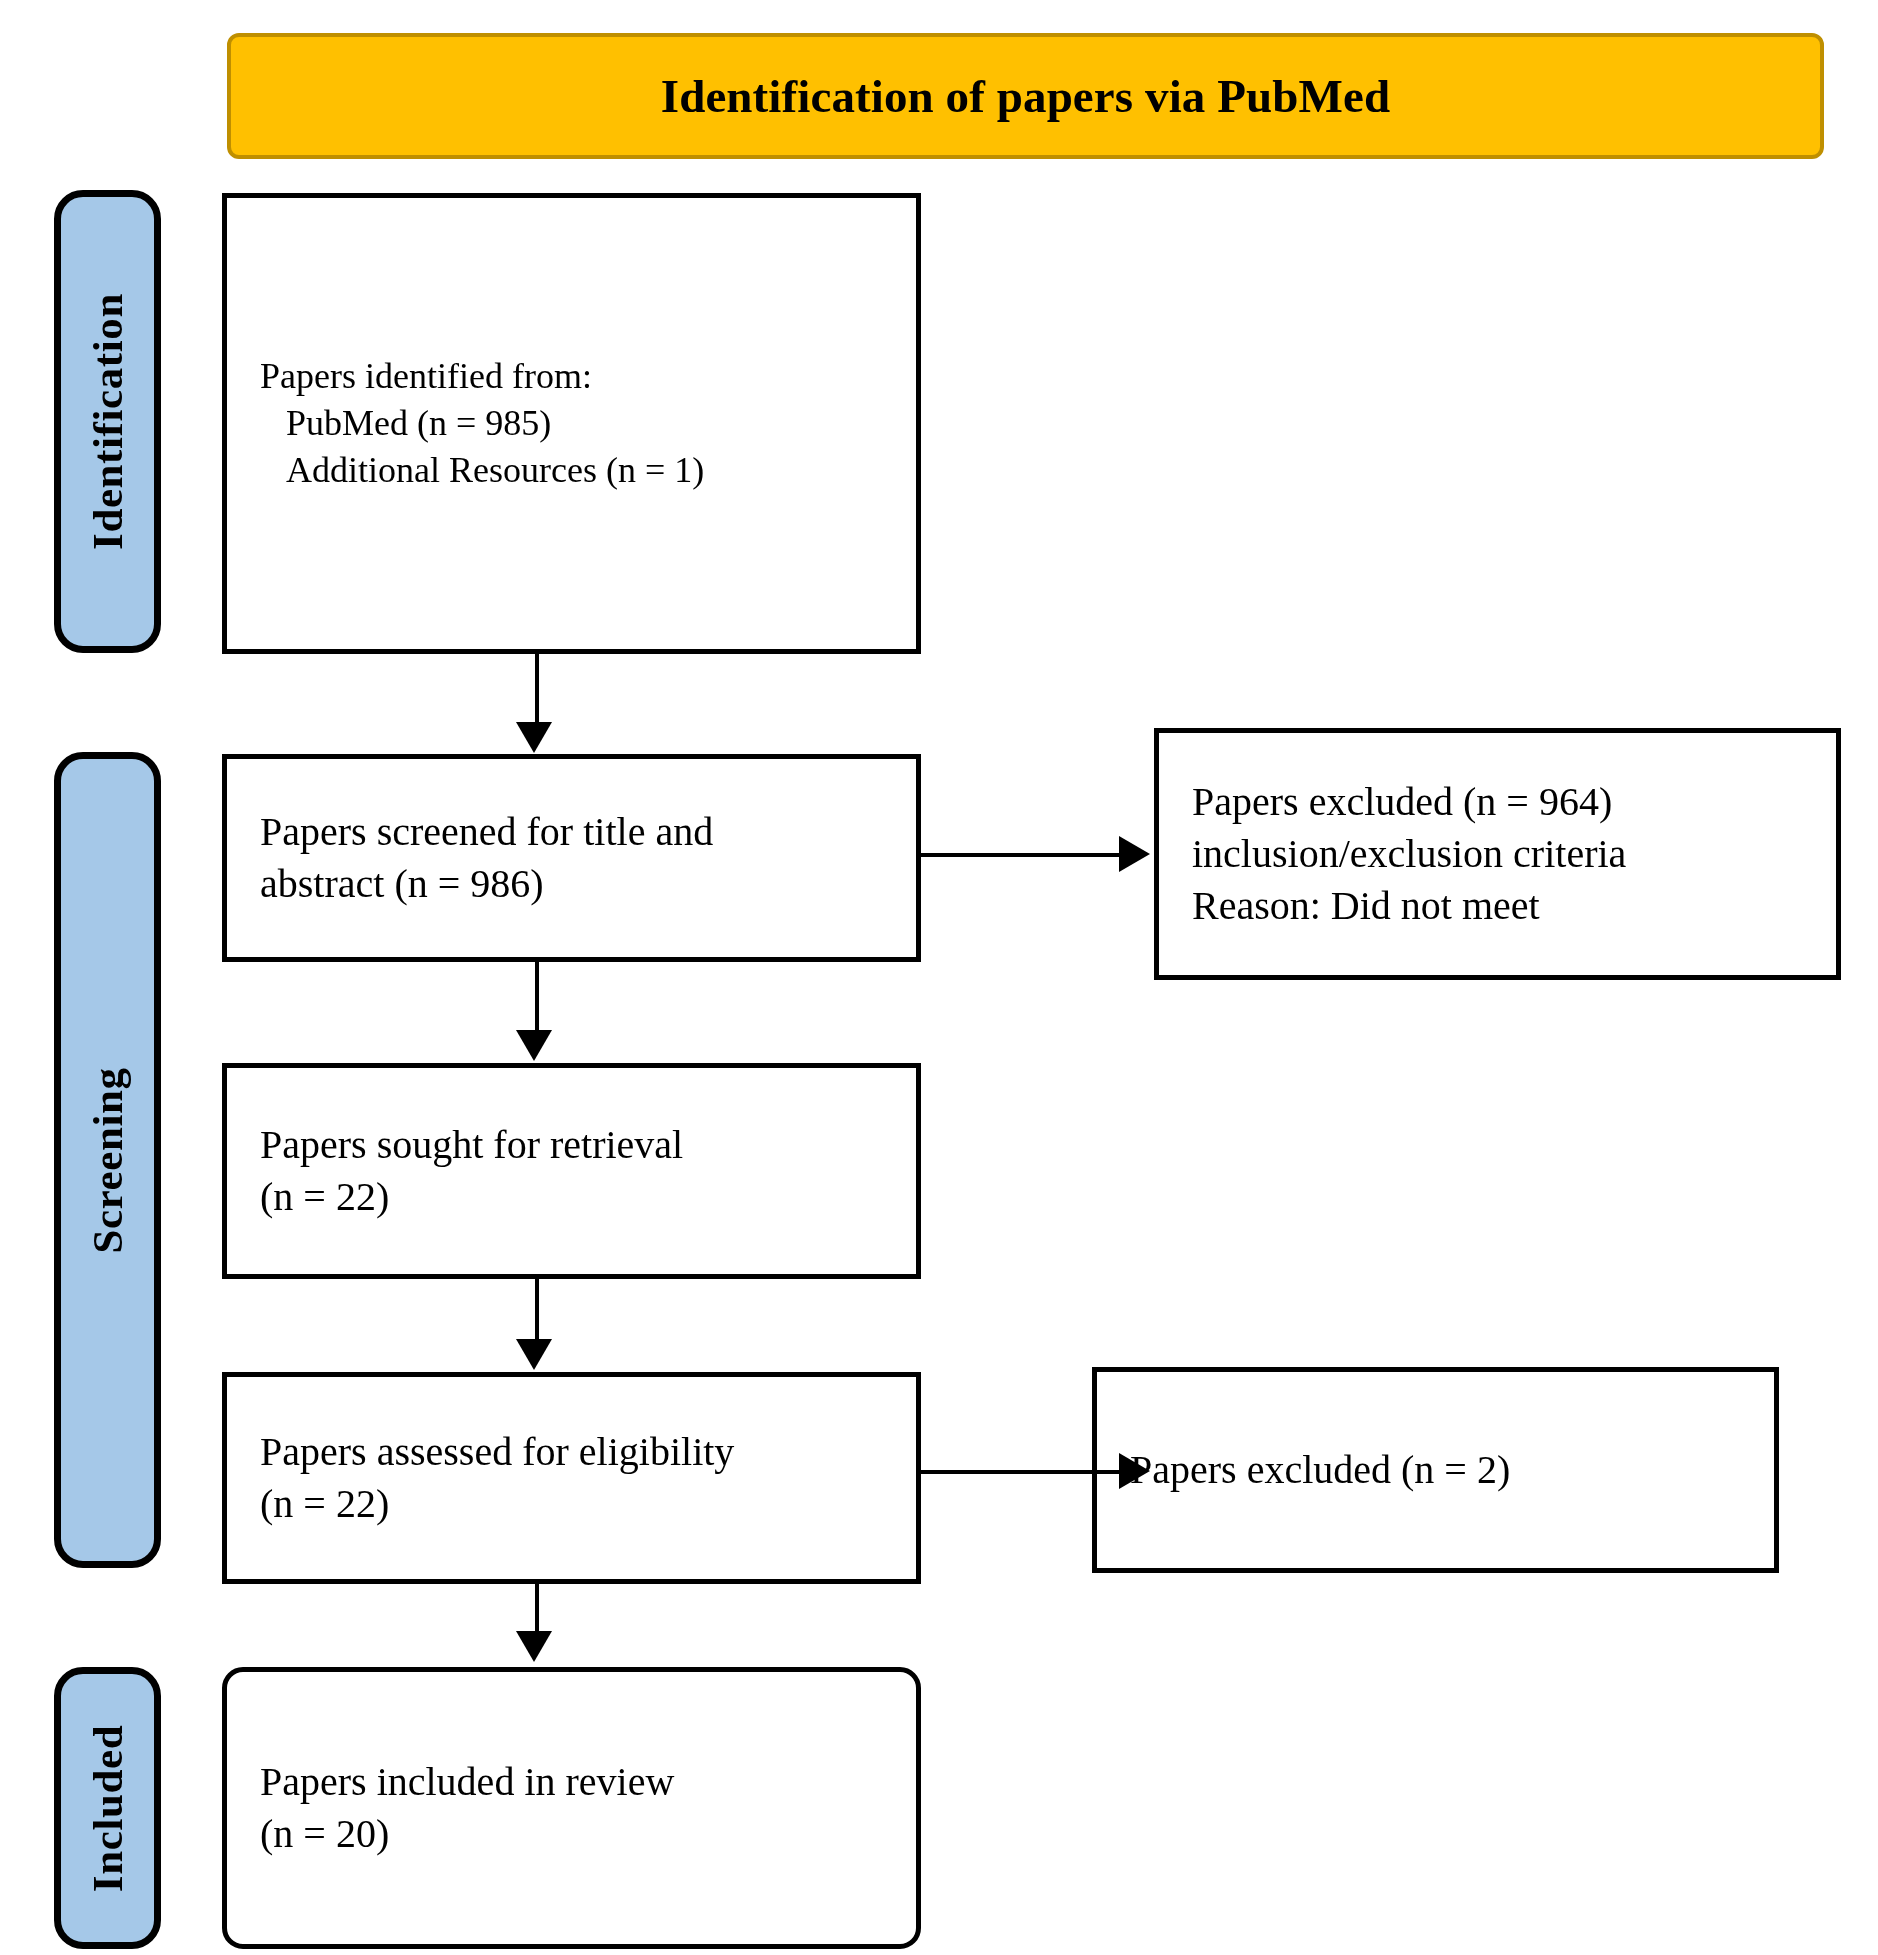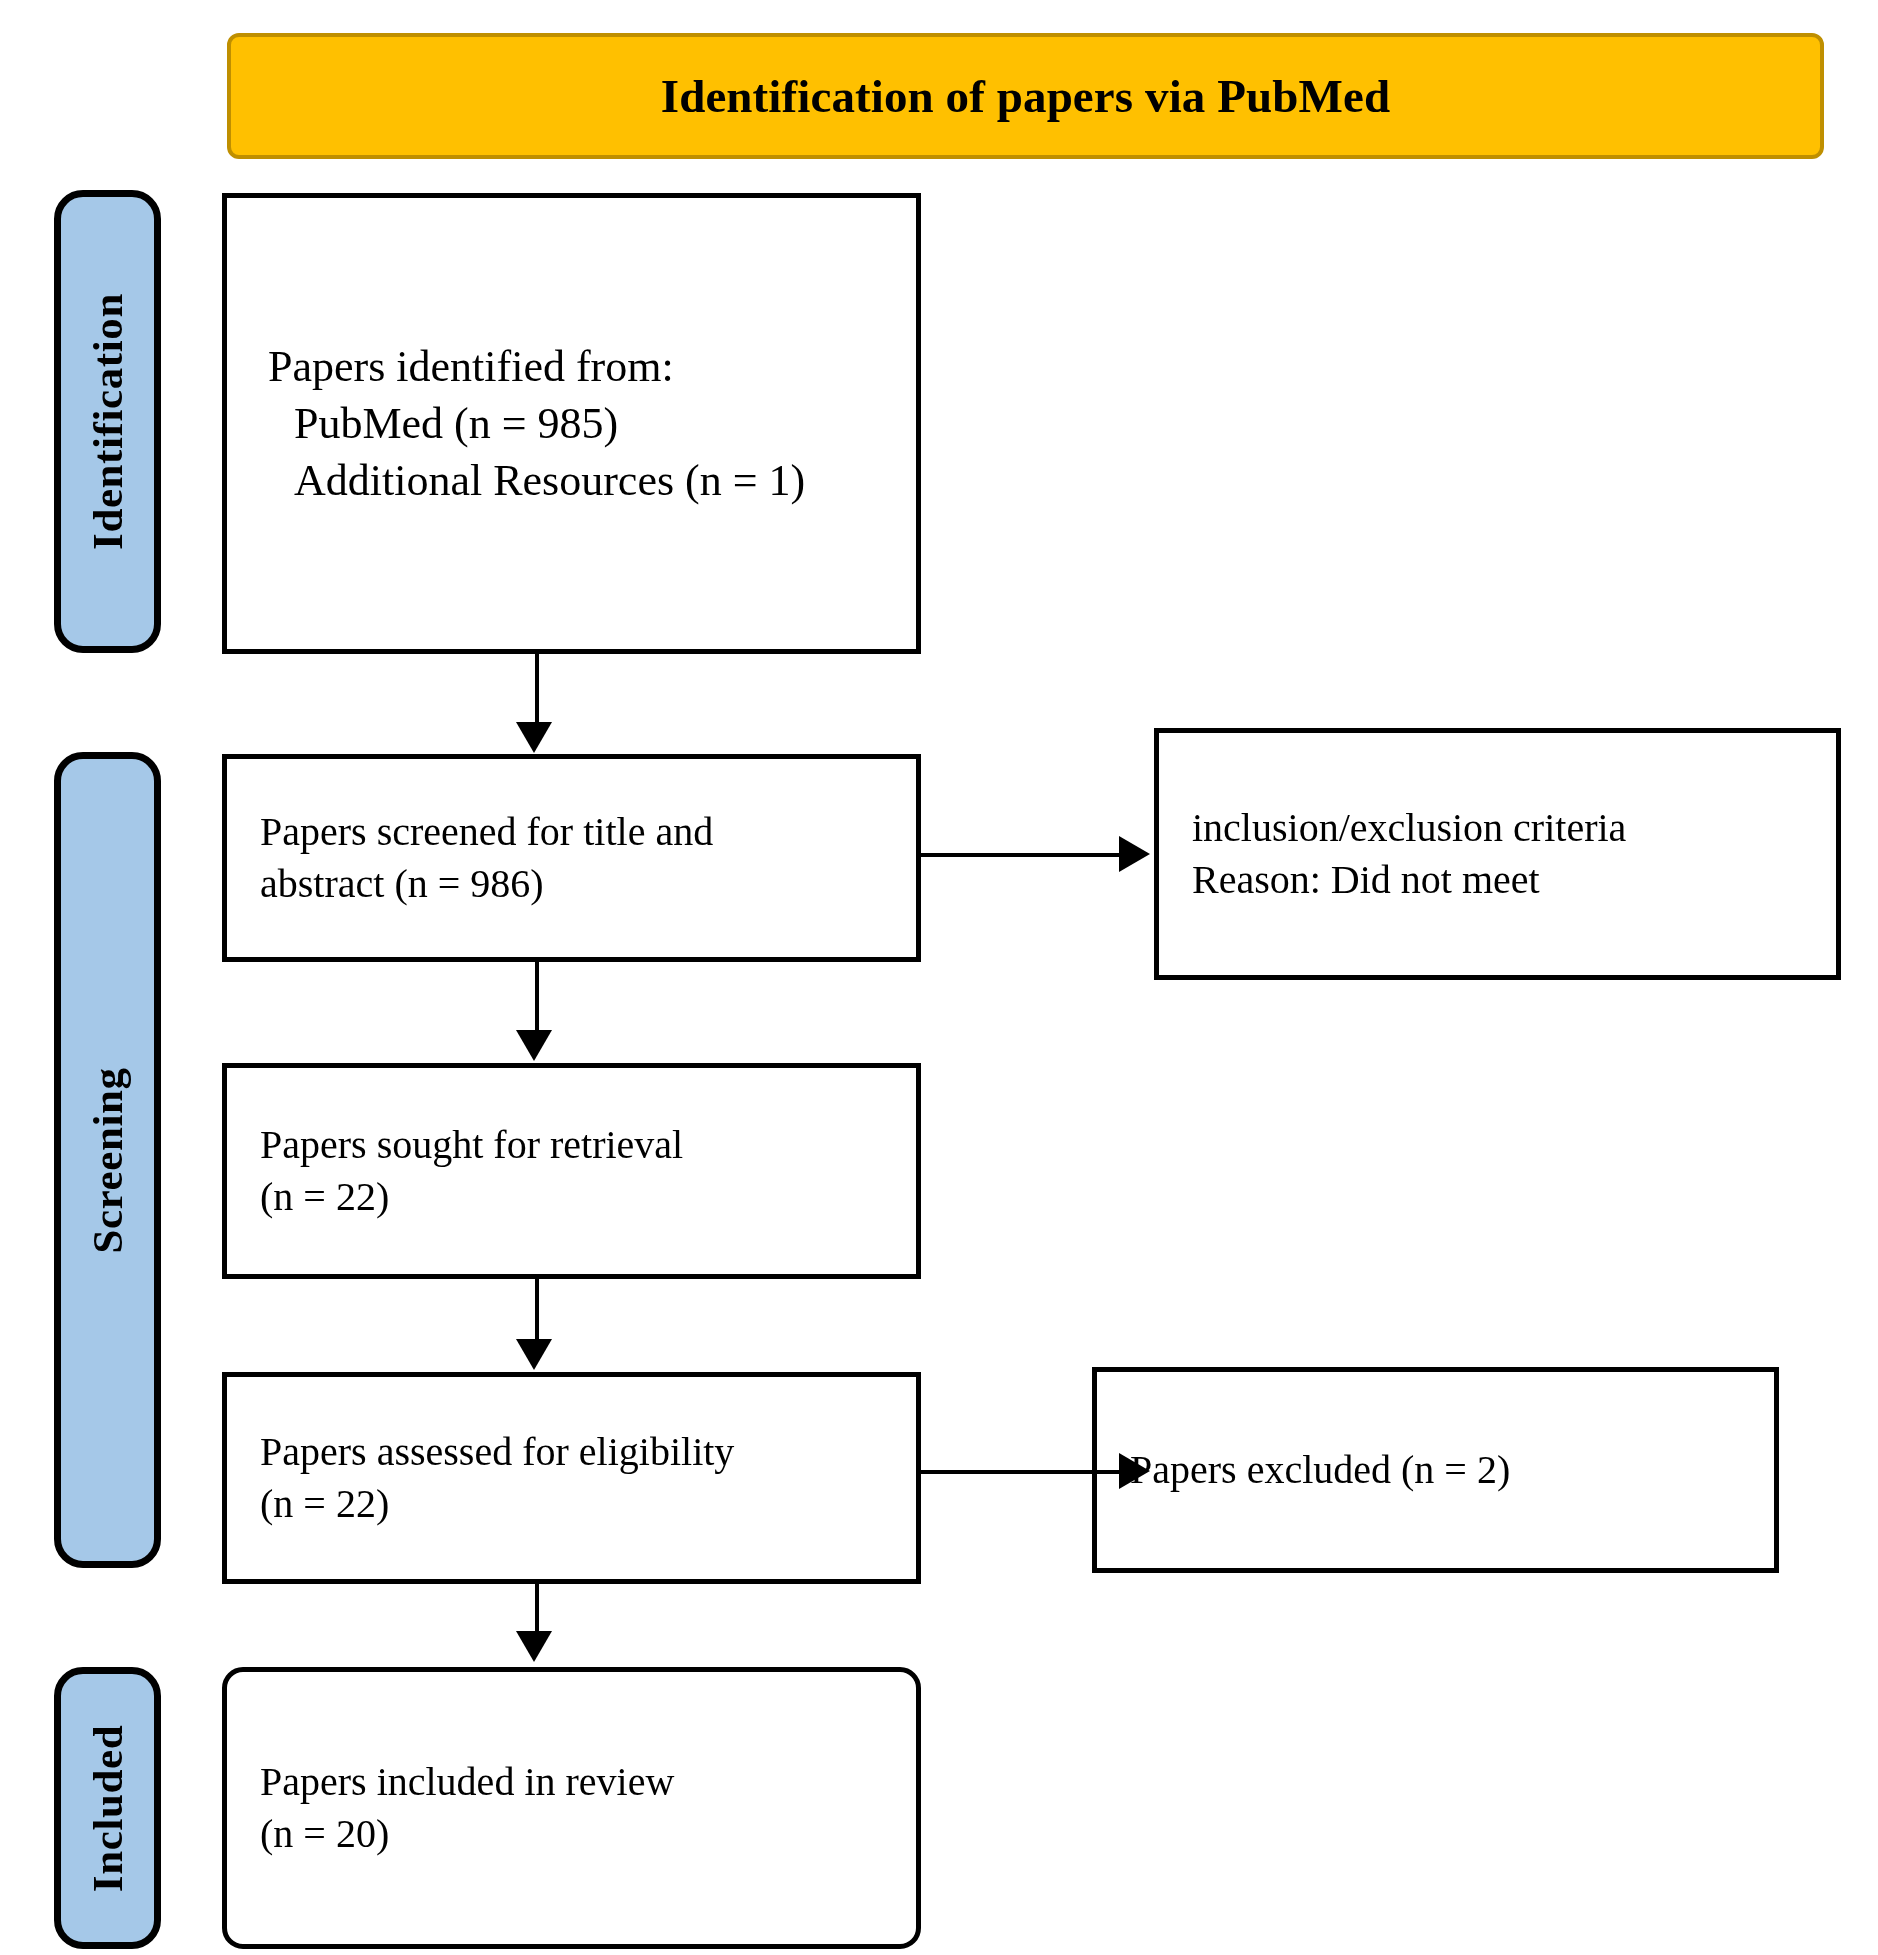--- a/index.html
+++ b/index.html
@@ -91,21 +91,21 @@
   .box-identified  { left: 222px; top: 193px;  width: 699px; height: 461px; }
   .box-screened    { left: 222px; top: 754px; width: 699px; height: 208px; }
   .box-retrieval   { left: 222px; top: 1063px; width: 699px; height: 216px; }
   .box-eligibility { left: 222px; top: 1372px; width: 699px; height: 212px; }
   .box-included    { left: 222px; top: 1667px; width: 699px; height: 282px; border-radius: 21px; }
 
   
   .box-excluded-1  { left: 1154px; top: 728px; width: 687px; height: 252px; }
   .box-excluded-2  { left: 1092px; top: 1367px; width: 687px; height: 206px; }
 
-  .box-identified .line { font-size: 44px; margin-left: 8px; }
+  .box-identified .line { font-size: 36px; }
 
   
   .vline {
     position: absolute;
     width: 3.8px;
     background: #000000;
   }
   .hline {
     position: absolute;
     height: 3.8px;
@@ -171,20 +171,21 @@
     <div class="line indent">PubMed (n = 985)</div>
     <div class="line indent">Additional Resources (n = 1)</div>
   </div>
 
   <div class="box box-screened">
     <div class="line">Papers screened for title and</div>
     <div class="line">abstract (n = 986)</div>
   </div>
 
   <div class="box box-excluded-1">
+    <div class="line">Papers excluded (n = 964)</div>
     <div class="line">inclusion/exclusion criteria</div>
     <div class="line">Reason: Did not meet</div>
   </div>
 
   <div class="box box-retrieval">
     <div class="line">Papers sought for retrieval</div>
     <div class="line">(n = 22)</div>
   </div>
 
   <div class="box box-eligibility">

